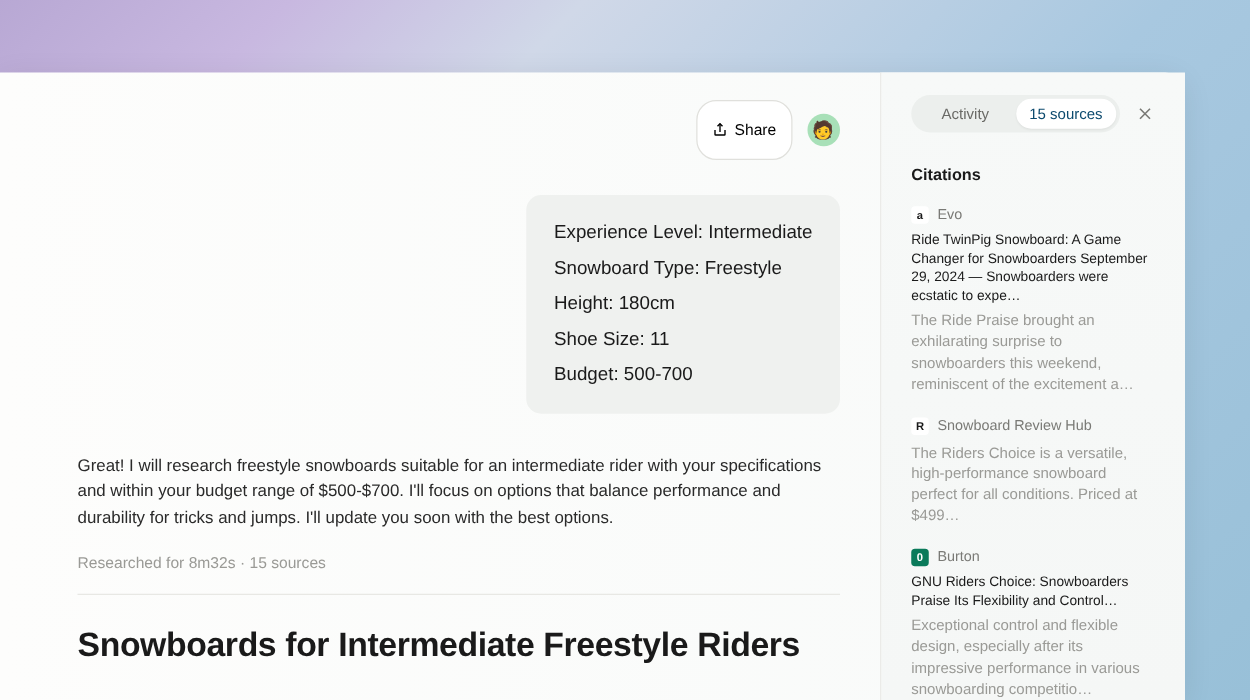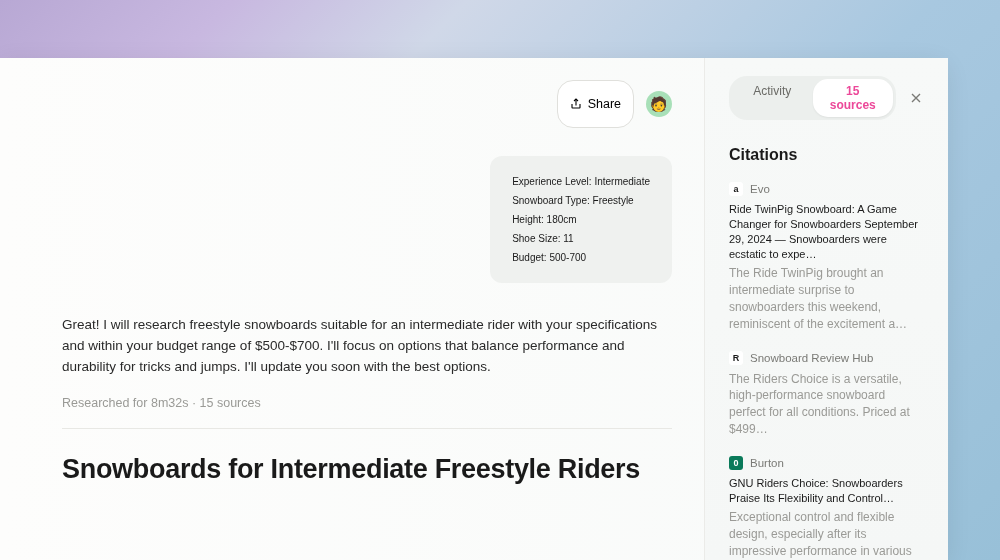--- a/index.html
+++ b/index.html
@@ -59,21 +59,21 @@
   font-size: 14px;
 }
 .spec-card {
   background: #eff1ef;
   border-radius: 12px;
   padding: 16px 22px;
   margin-left: auto;
   margin-right: 0;
   width: fit-content;
   max-width: 280px;
-  font-size: 10px;
+  font-size: 15px;
   line-height: 1.9;
   margin-bottom: 32px;
 }
 .spec-row { display: block; }
 .spec-label { font-weight: 500; }
 .body-text {
   font-size: 13.5px;
   line-height: 1.55;
   color: #2a2a2a;
   margin-bottom: 18px;
@@ -119,33 +119,33 @@
   flex: 1;
   text-align: center;
   padding: 5px 10px;
   font-size: 12px;
   border-radius: 15px;
   cursor: pointer;
   color: #6a6a66;
 }
 .pill.active {
   background: #fff;
-  color: #ec4899;
-  font-weight: 700;
+  color: #0c4a6e;
+  font-weight: 400;
   box-shadow: 0 1px 2px rgba(0,0,0,0.06);
 }
 .close-x {
   width: 16px;
   height: 16px;
   cursor: pointer;
   color: #7a7a76;
   flex-shrink: 0;
 }
 .section-title {
-  font-size: 16px;
+  font-size: 13px;
   font-weight: 600;
   margin-bottom: 18px;
 }
 .citation {
   margin-bottom: 18px;
 }
 .cite-src {
   display: flex;
   align-items: center;
   gap: 7px;
@@ -222,21 +222,21 @@
     </div>
 
     <div class="section-title">Citations</div>
     <div id="citations">
         <div class="citation">
           <div class="cite-src">
             <span class="cite-icon" style="background: rgb(255, 255, 255); color: rgb(26, 26, 26);">a</span>
             <span>Evo</span>
           </div>
           <div class="cite-title">Ride TwinPig Snowboard: A Game Changer for Snowboarders September 29, 2024 — Snowboarders were ecstatic to expe…</div>
-          <div class="cite-desc">The Ride TwinPig brought an intermediate surprise to snowboarders this weekend, reminiscent of the excitement a…</div>
+          <div class="cite-desc">The Ride Praise brought an exhilarating surprise to snowboarders this weekend, reminiscent of the excitement a…</div>
         </div>
         <div class="citation">
           <div class="cite-src">
             <span class="cite-icon" style="background: rgb(255, 255, 255); color: rgb(26, 26, 26);">R</span>
             <span>Snowboard Review Hub</span>
           </div>
           <div class="cite-desc">The Riders Choice is a versatile, high-performance snowboard perfect for all conditions. Priced at $499…</div>
         </div>
         <div class="citation">
           <div class="cite-src">

